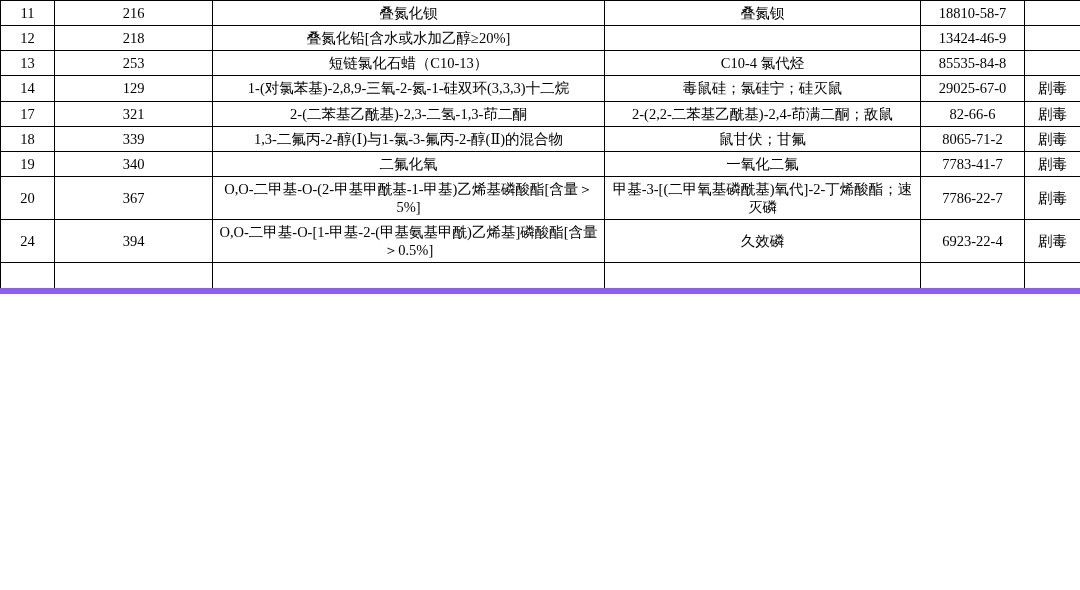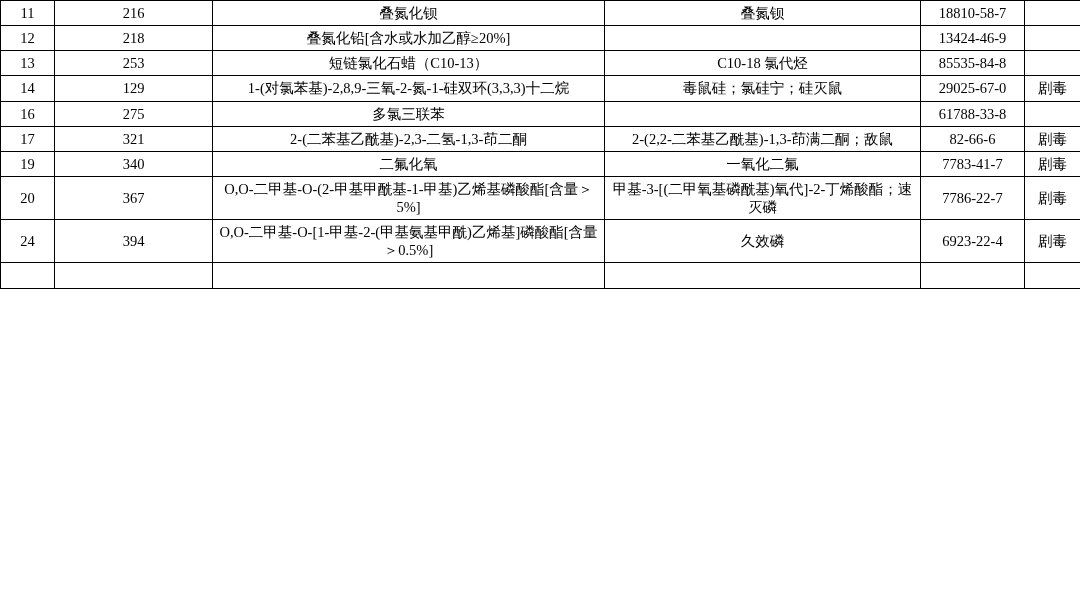--- a/index.html
+++ b/index.html
@@ -18,21 +18,21 @@
     width: 1080px;
     height: 590px;
     position: relative;
     box-sizing: border-box;
   }
   table.chem-table {
     border-collapse: collapse;
     width: 1080px;
     table-layout: fixed;
     border-top: 1px solid #000;
-    border-bottom: 1px solid #8b5cf6;
+    border-bottom: 6px solid #8b5cf6;
   }
   table.chem-table td {
     border-right: 1px solid #000;
     border-bottom: 1px solid #000;
     padding: 3px 4px;
     text-align: center;
     vertical-align: middle;
     font-size: 14.5px;
     line-height: 1.25;
     word-break: break-all;
@@ -80,46 +80,46 @@
         <td class="num">218</td>
         <td>叠氮化铅[含水或水加乙醇≥20%]</td>
         <td></td>
         <td class="num">13424-46-9</td>
         <td></td>
       </tr>
       <tr>
         <td class="num">13</td>
         <td class="num">253</td>
         <td>短链氯化石蜡（C10-13）</td>
-        <td>C10-18  氯代烃</td>
+        <td>C10-4  氯代烃</td>
         <td class="num">85535-84-8</td>
         <td></td>
       </tr>
       <tr>
         <td class="num">14</td>
         <td class="num">129</td>
         <td>1-(对氯苯基)-2,8,9-三氧-2-氮-1-硅双环(3,3,3)十二烷</td>
         <td>毒鼠硅；氯硅宁；硅灭鼠</td>
         <td class="num">29025-67-0</td>
         <td>剧毒</td>
       </tr>
       <tr>
-        <td class="num">16</td>
-        <td class="num">275</td>
-        <td>多氯三联苯</td>
-        <td></td>
-        <td class="num">61788-33-8</td>
-        <td></td>
-      </tr>
-      <tr>
         <td class="num">17</td>
         <td class="num">321</td>
         <td>2-(二苯基乙酰基)-2,3-二氢-1,3-茚二酮</td>
-        <td>2-(2,2-二苯基乙酰基)-1,3-茚满二酮；敌鼠</td>
+        <td>2-(2,2-二苯基乙酰基)-2,4-茚满二酮；敌鼠</td>
         <td class="num">82-66-6</td>
+        <td>剧毒</td>
+      </tr>
+      <tr>
+        <td class="num">18</td>
+        <td class="num">339</td>
+        <td>1,3-二氟丙-2-醇(Ⅰ)与1-氯-3-氟丙-2-醇(Ⅱ)的混合物</td>
+        <td>鼠甘伏；甘氟</td>
+        <td class="num">8065-71-2</td>
         <td>剧毒</td>
       </tr>
       <tr>
         <td class="num">19</td>
         <td class="num">340</td>
         <td>二氟化氧</td>
         <td>一氧化二氟</td>
         <td class="num">7783-41-7</td>
         <td>剧毒</td>
       </tr>

